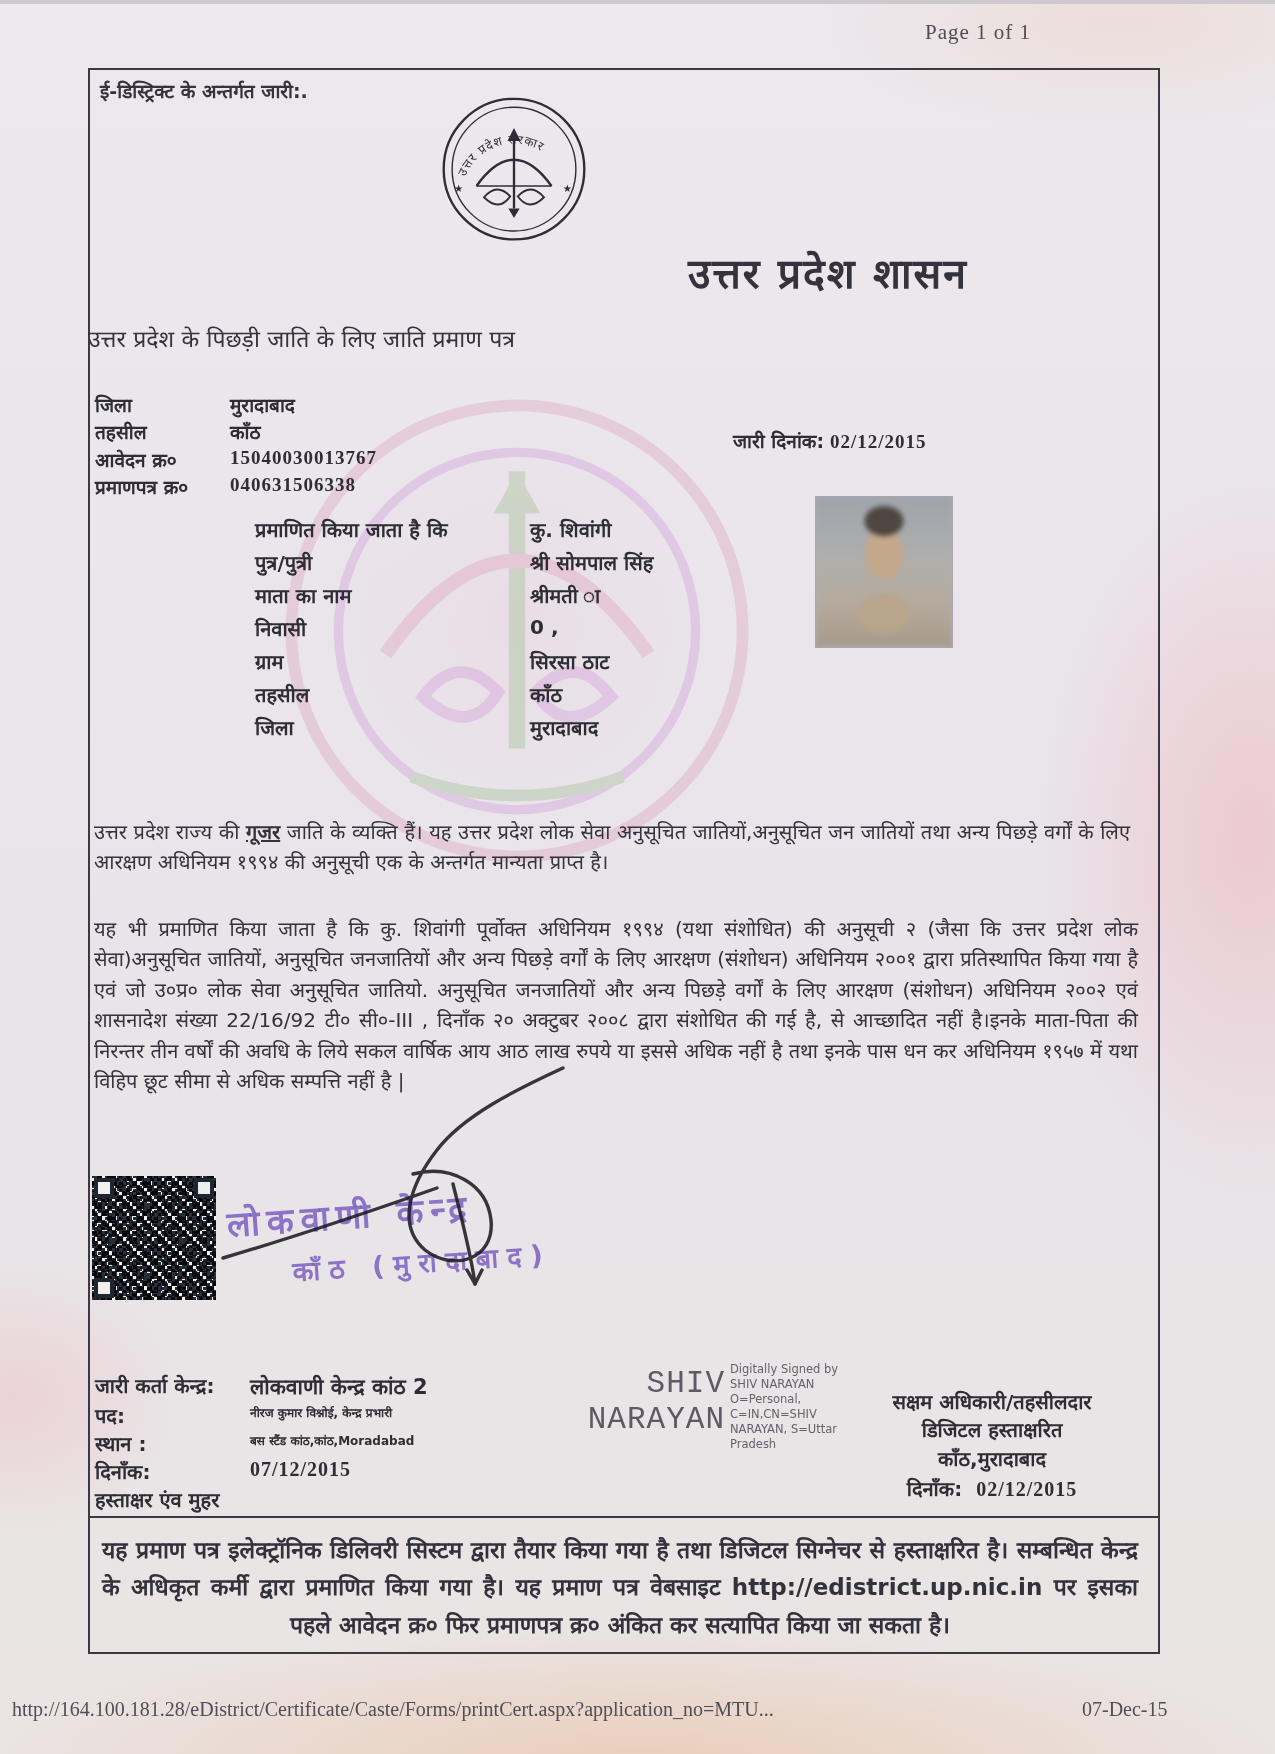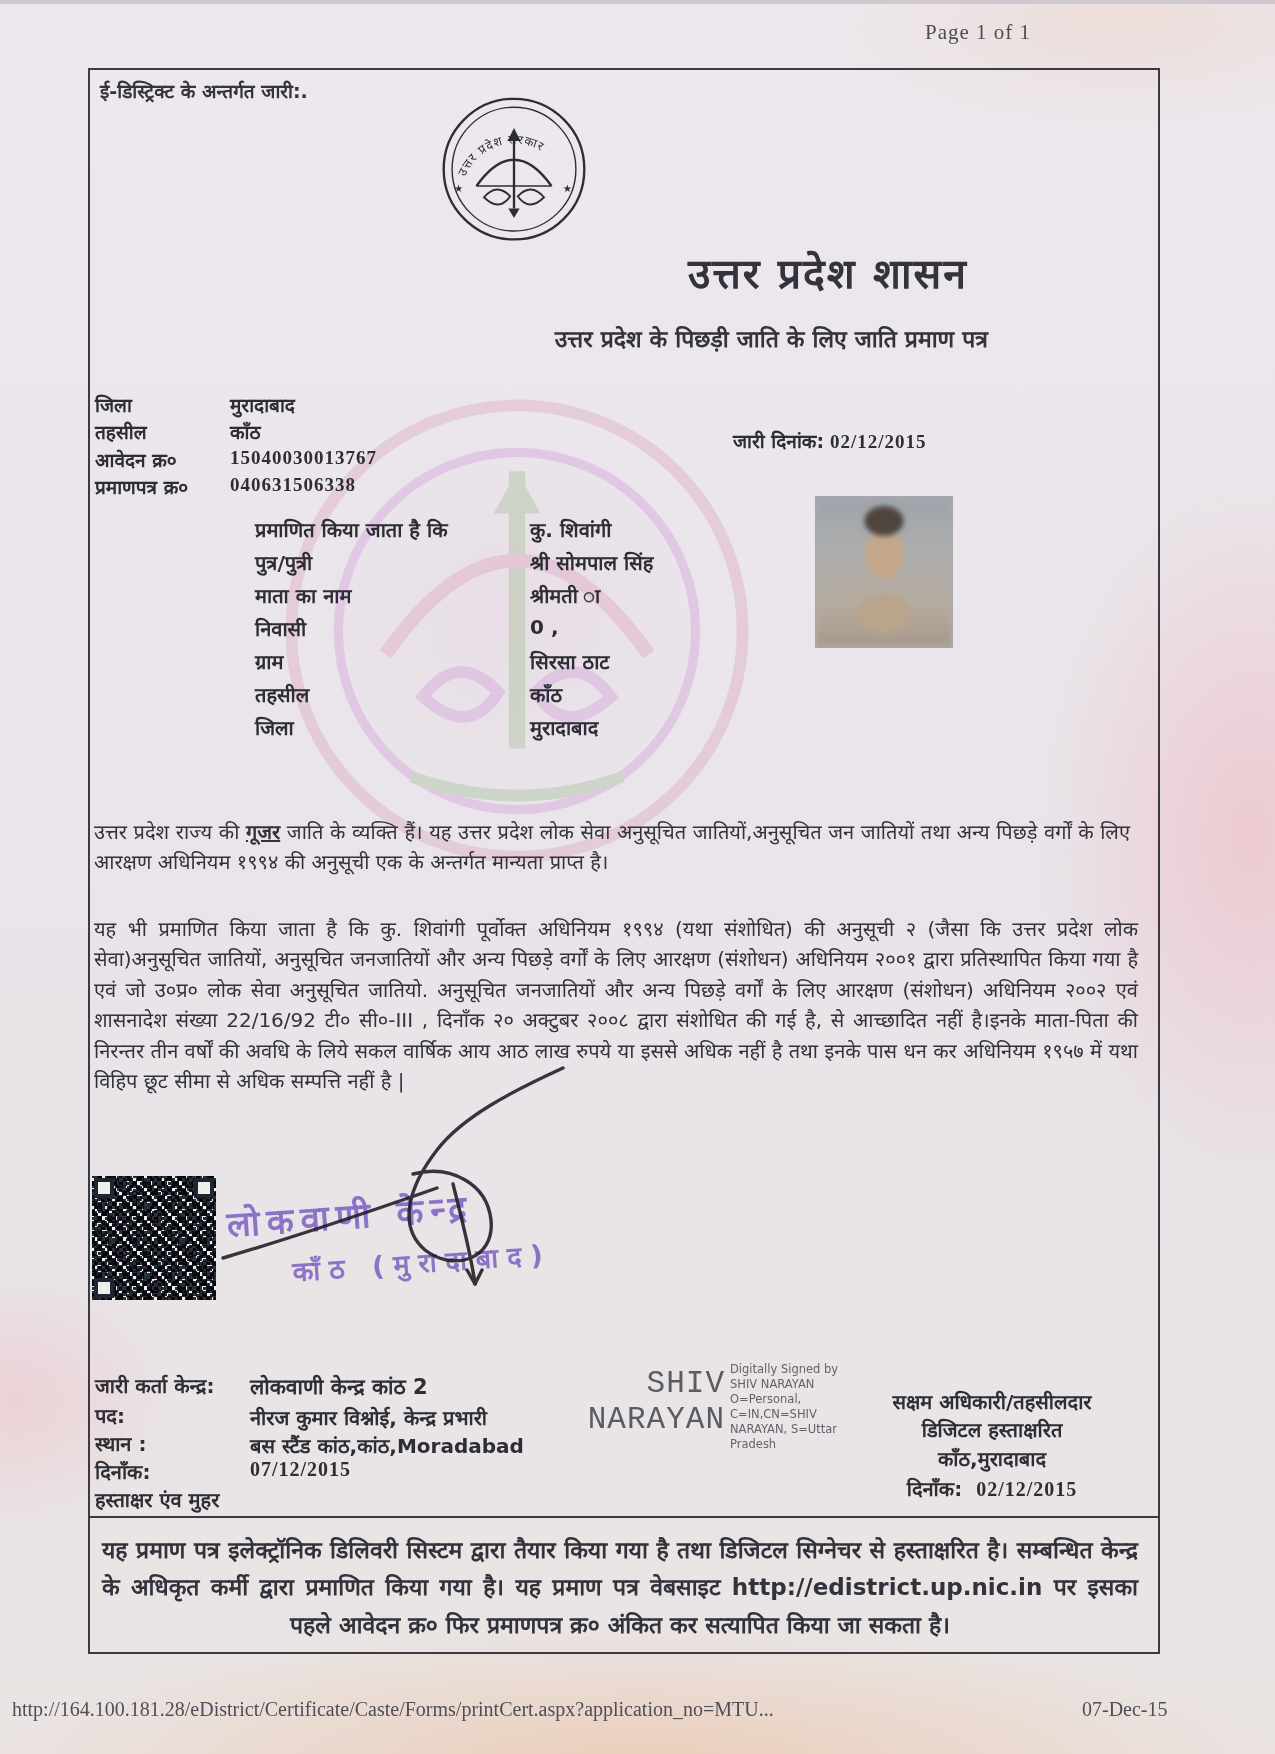--- a/index.html
+++ b/index.html
@@ -17,21 +17,21 @@
   }
   .abs{position:absolute;}
   .page-indicator{left:925px;top:16px;font-family:"Liberation Serif",serif;font-size:21px;color:#4d4c55;letter-spacing:1px;}
   .main-box{left:88px;top:64px;width:1068px;height:1582px;border:2px solid #3a3944;}
   .top-note{left:100px;top:74px;font-size:19px;font-weight:600;color:#35343e;}
 
   .emblem{left:438px;top:92px;width:152px;height:150px;}
   .wm{left:262px;top:392px;width:510px;height:470px;opacity:0.26;pointer-events:none;}
 
   .title{left:88px;top:240px;width:880px;text-align:right;font-size:41px;font-weight:600;color:#34333d;letter-spacing:2px;}
-  .subtitle{left:88px;top:318px;width:900px;text-align:right;font-size:23px;font-weight:700;color:#34333d;}
+  .subtitle{left:88px;top:318px;width:900px;text-align:left;font-size:23px;font-weight:400;color:#34333d;}
 
   .meta-label{left:95px;font-size:19px;font-weight:700;}
   .meta-value{left:230px;font-size:19px;font-weight:700;}
   .num{font-family:"Liberation Serif","DejaVu Serif",serif;letter-spacing:1px;}
   .issue-date{left:733px;top:424px;font-size:19px;font-weight:700;}
   .issue-date .num{margin-left:6px;}
 
   .p-label{left:255px;font-size:20px;font-weight:600;}
   .p-value{left:530px;font-size:20px;font-weight:700;}
 
@@ -59,21 +59,21 @@
   .qr-finder{position:absolute;width:20px;height:20px;border:4px solid #1e2630;background:#eef0ee;box-sizing:border-box;}
   .qr-finder.tl{left:2px;top:2px;} .qr-finder.tr{right:2px;top:2px;} .qr-finder.bl{left:2px;bottom:2px;}
 
   .stamp{left:228px;top:1180px;width:460px;color:rgba(123,95,194,0.85);transform:rotate(-4deg);}
   .stamp-line1{font-size:35px;font-weight:700;letter-spacing:7px;}
   .stamp-line2{font-size:27px;font-weight:700;letter-spacing:9px;margin:10px 0 0 62px;}
   .signature-svg{left:205px;top:1058px;width:370px;height:260px;}
 
   .iss-label{left:95px;font-size:20px;font-weight:600;}
   .iss-value{left:250px;font-size:20px;font-weight:700;}
-  .iss-small{font-size:20px;}
+  .iss-small{font-size:12px;}
   .signer-name{left:520px;top:1362px;width:205px;text-align:right;font-size:31px;color:#5b5b63;
     letter-spacing:1px;line-height:1.15;white-space:pre-line;font-family:Liberation Mono, monospace;}
   .signer-details{left:730px;top:1358px;width:135px;font-size:11.5px;color:#63626c;line-height:1.3;white-space:pre-line;}
   .authority{left:852px;top:1384px;width:280px;text-align:center;font-size:20px;font-weight:700;line-height:1.42;}
   .authority-date{margin-top:2px;}
   .authority-date .num{margin-left:14px;}
 
   .divider{left:88px;top:1512px;width:1070px;border-top:2px solid #3a3944;}
   .disclaimer{left:102px;top:1528px;width:1036px;font-size:23px;font-weight:600;line-height:1.62;
     text-align:justify;text-align-last:center;color:#33323c;}

